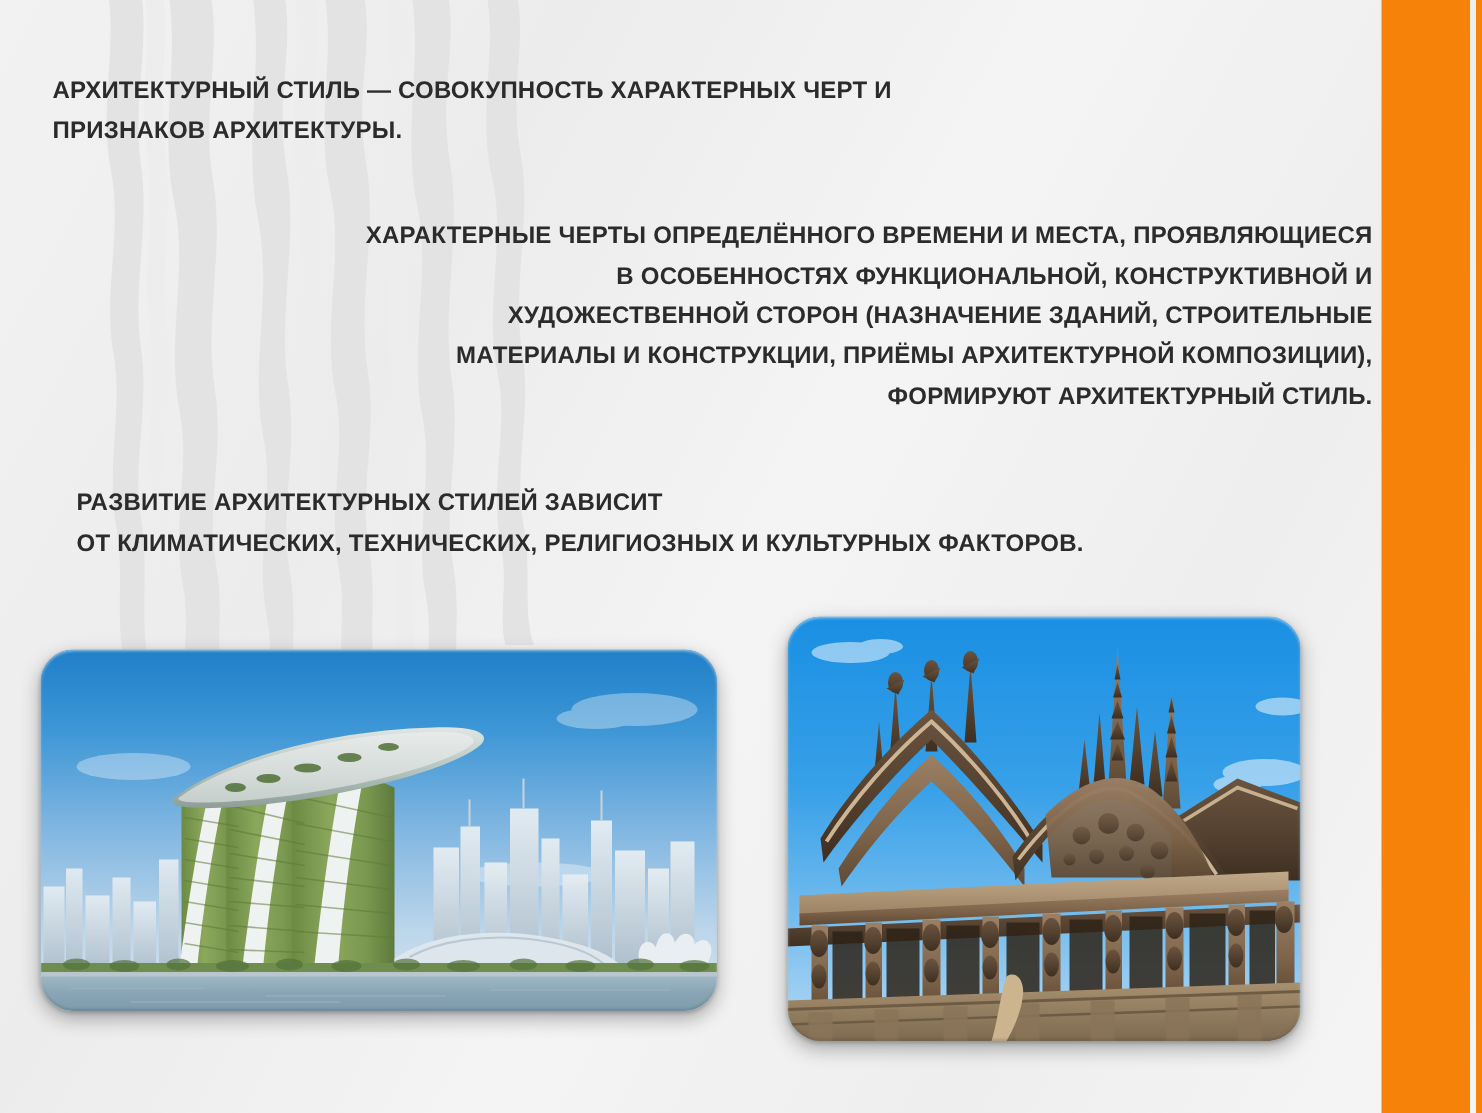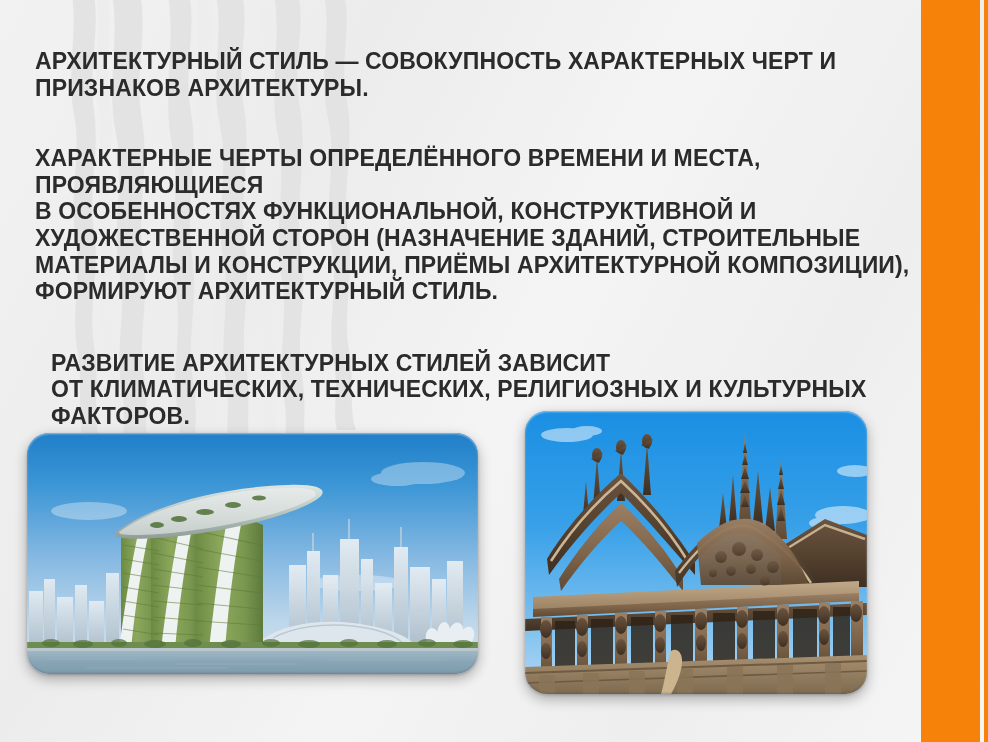--- a/index.html
+++ b/index.html
@@ -44,29 +44,29 @@
 
   
   #text-block {
     position: absolute;
     left: 35px;
     top: 48px;
     width: 880px;
   }
   .para {
     color: #2b2b2b;
-    font-size: 23px;
+    font-size: 16px;
     line-height: 26.6px;
     font-weight: bold;
     letter-spacing: 0.15px;
     white-space: pre-line;
   }
   .para .lead { font-weight: 900; letter-spacing: 0.1px; }
   #para-1 { margin: 0; }
-  #para-2 { margin: 44px 0 0 0; }
+  #para-2 { margin: 44px 0 0 0; text-align: right; }
   #para-3 { margin: 45px 0 0 16px; }
 
   
   .photo {
     position: absolute;
     border-radius: 22px;
     overflow: hidden;
     box-shadow: 0 5px 13px rgba(0,0,0,0.30), 0 1px 3px rgba(0,0,0,0.20);
     background: #9fc4e4;
   }

